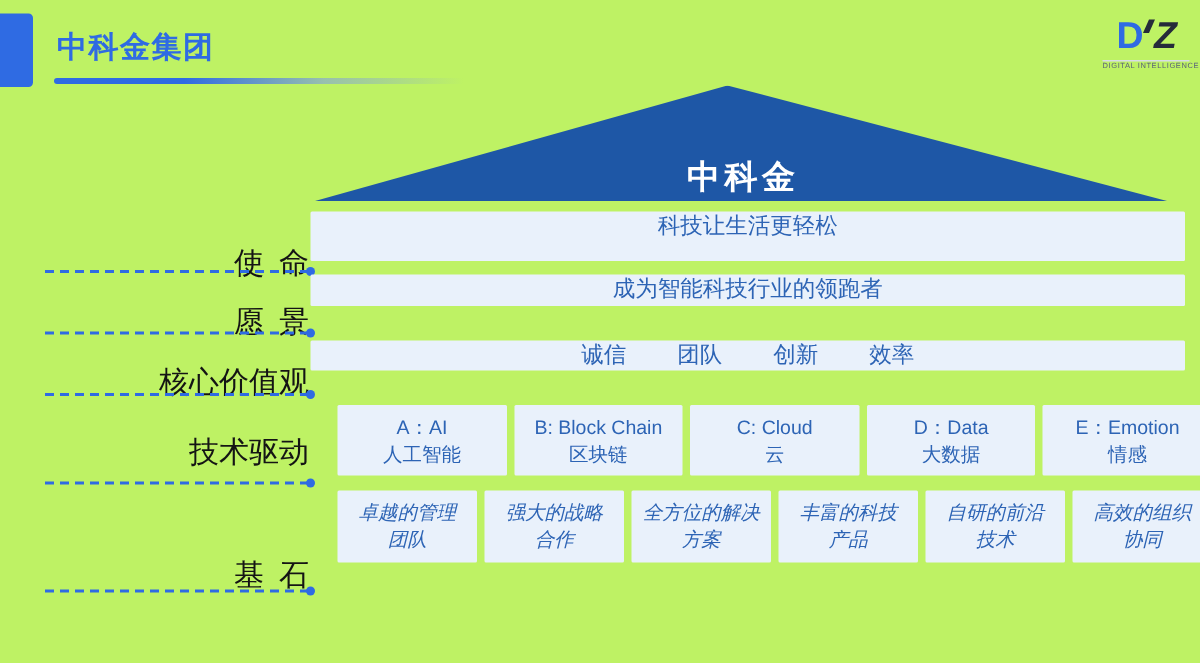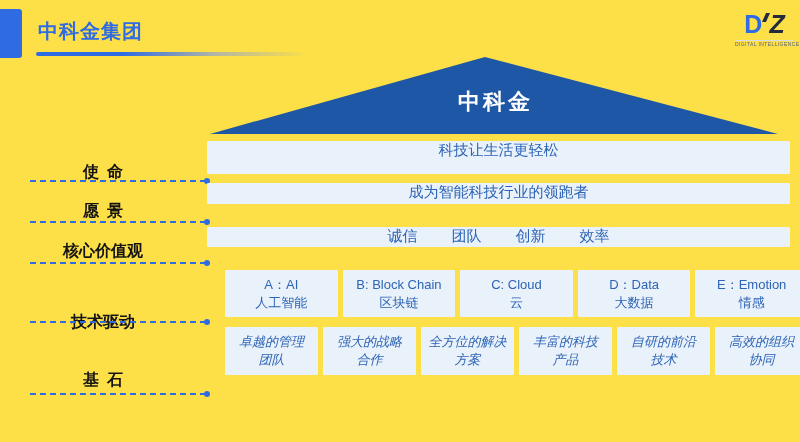--- a/index.html
+++ b/index.html
@@ -1,43 +1,43 @@
 <!DOCTYPE html>
 <html style="--accent: #2F6BE3; --roof: #1E57A6; --band_bg: #E9F1FB; --band_text: #2D64B5; --label_text: #141414; --logo_dark: #252B3A; --tagline: #59607A;"><head>
 <meta charset="utf-8">
 <style>
   :root{
     --accent:#2F6BE3; --roof:#1E57A6; --band_bg:#E9F1FB;
     --band_text:#2D64B5; --label_text:#141414; --logo_dark:#252B3A; --tagline:#59607A;
   }
   *{margin:0;padding:0;box-sizing:border-box;}
   body{background:#cccccc;font-family:"Liberation Sans","DejaVu Sans",sans-serif;}
-  #slide{position:relative;width:800px;height:442px;background:#fde047;overflow:hidden;margin:0 auto;}
+  #slide{position:relative;width:800px;height:442px;background:#bef264;overflow:hidden;margin:0 auto;}
 
   
   .accent-bar{position:absolute;left:0;top:9px;width:22px;height:49px;background:var(--accent);border-radius:0 3px 3px 0;}
   .page-title{position:absolute;left:38px;top:18px;font-size:20px;font-weight:bold;color:var(--accent);letter-spacing:1px;}
   .title-underline{position:absolute;left:36px;top:52px;width:310px;height:4px;border-radius:2px;
     background:linear-gradient(90deg,var(--accent) 0%,var(--accent) 28%,rgba(120,150,235,.55) 58%,rgba(255,255,255,0) 88%);}
   .logo{position:absolute;left:735px;top:12px;width:58px;text-align:center;line-height:1;}
   .logo-mark{display:flex;align-items:flex-start;justify-content:center;height:26px;}
   .logo-d{font-size:25px;font-weight:800;color:var(--accent);}
   .logo-tick{display:inline-block;width:4px;height:9px;background:var(--logo_dark);transform:skewX(-24deg);margin:1px 1px 0 2px;}
   .logo-z{font-size:25px;font-weight:800;font-style:italic;color:var(--logo_dark);letter-spacing:-1px;}
   .logo-tagline{margin-top:2px;font-size:5px;letter-spacing:.4px;color:var(--tagline);border-top:1px solid #d8dce6;padding-top:1px;white-space:nowrap;}
 
   
   .roof{position:absolute;left:210px;top:57px;width:568px;height:77px;background:var(--roof);
     clip-path:polygon(48.4% 0,0 100%,100% 100%);display:flex;justify-content:center;align-items:flex-end;}
-  .roof-label{color:#ffffff;font-size:22px;font-weight:bold;letter-spacing:3px;padding-bottom:17px;margin-left:3px;}
+  .roof-label{color:#ffffff;font-size:22px;font-weight:bold;letter-spacing:3px;padding-bottom:1px;margin-left:3px;}
 
   
-  .side-label{position:absolute;left:0;width:206px;text-align:center;font-size:16px;font-weight:bold;
+  .side-label{position:absolute;left:0;width:206px;text-align:right;font-size:20px;font-weight:normal;
     color:var(--label_text);white-space:pre;}
-  .lbl-0{top:162px;} .lbl-1{top:201px;} .lbl-2{top:241px;} .lbl-3{top:312px;} .lbl-4{top:370px;}
+  .lbl-0{top:162px;} .lbl-1{top:201px;} .lbl-2{top:241px;} .lbl-3{top:288px;} .lbl-4{top:370px;}
   .dash-line{position:absolute;left:30px;width:176px;height:0;border-top:2px dashed var(--accent);}
   .dl-0{top:180px;} .dl-1{top:221px;} .dl-2{top:262px;} .dl-3{top:321px;} .dl-4{top:393px;}
   .dash-dot{position:absolute;right:-4px;top:-4px;width:6px;height:6px;border-radius:50%;background:var(--accent);}
 
   
   .band{position:absolute;left:207px;width:583px;background:var(--band_bg);border-radius:1px;
     display:flex;align-items:flex-start;justify-content:center;color:var(--band_text);}
   .band-1{top:141px;height:33px;font-size:15px;}
   .band-2{top:183px;height:21px;font-size:15px;}
   .band-3{top:227px;height:20px;font-size:15px;gap:34px;background:var(--band_bg);}

